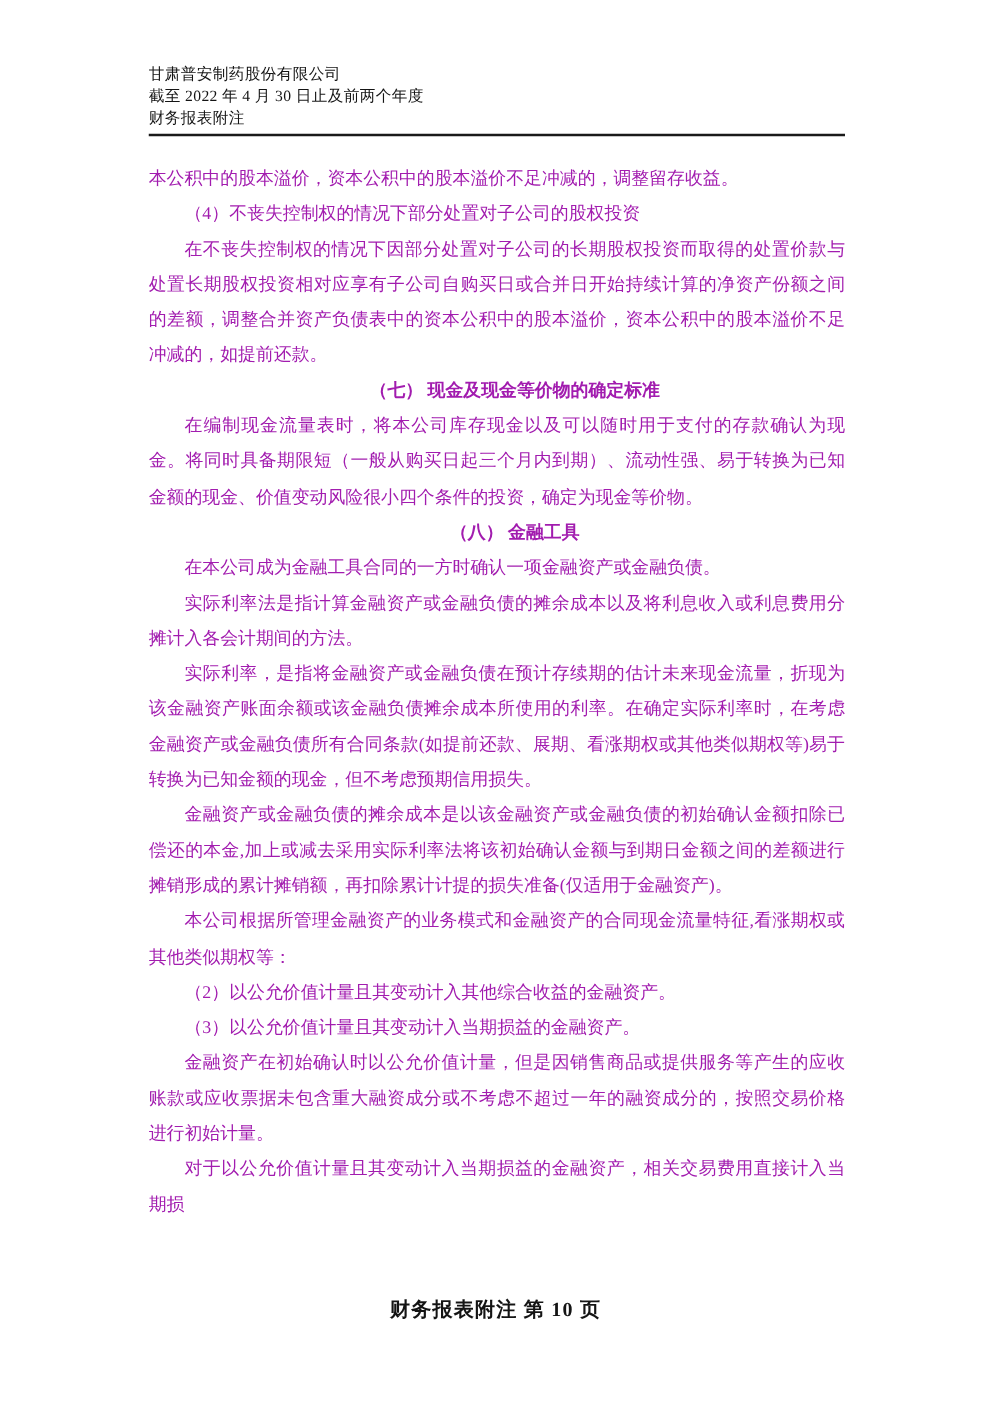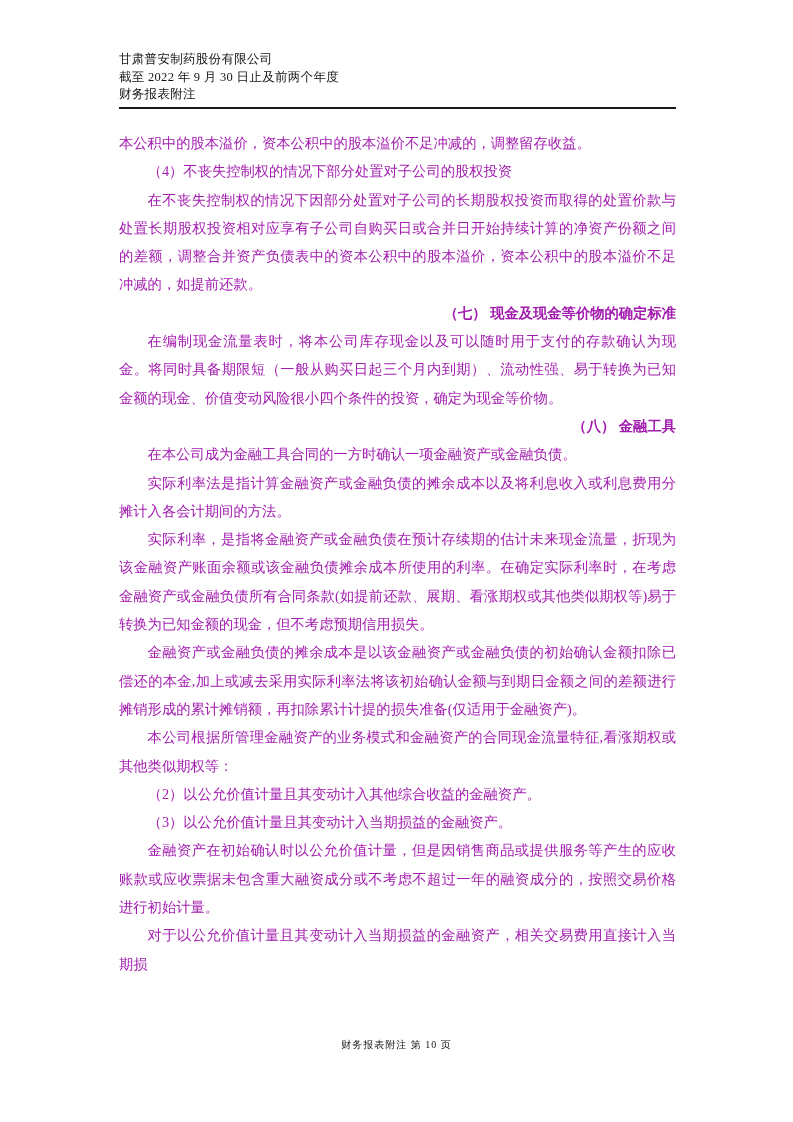--- a/index.html
+++ b/index.html
@@ -39,39 +39,40 @@
     color: #a21caf;
   }
   .blk {
     text-indent: 2em;
     text-align: justify;
     text-justify: inter-ideograph;
   }
   .blk.continuation { text-indent: 0; }
   .blk.heading, .blk.subheading {
     font-weight: bold;
-    text-align: right;
+    text-align: center;
   }
   .footer {
     position: absolute;
     left: 0; top: 1038px;
     width: 793px;
     text-align: center;
-    font-size: 10px;
+    font-size: 16px;
     letter-spacing: 1px;
     color: #141414;
+    font-weight: bold;
   }
 </style>
 </head>
 <body>
 
 <div class="page">
   <div class="header">
     <div>甘肃普安制药股份有限公司</div>
-    <div>截至 2022 年 9 月 30 日止及前两个年度</div>
+    <div>截至 2022 年 4 月 30 日止及前两个年度</div>
     <div>财务报表附注</div>
   </div>
 
   <div class="rule"></div>
 
   <div class="content" id="content">
       <div class="blk continuation">本公积中的股本溢价，资本公积中的股本溢价不足冲减的，调整留存收益。</div>
       <div class="blk item">（4）不丧失控制权的情况下部分处置对子公司的股权投资</div>
       <div class="blk paragraph">在不丧失控制权的情况下因部分处置对子公司的长期股权投资而取得的处置价款与处置长期股权投资相对应享有子公司自购买日或合并日开始持续计算的净资产份额之间的差额，调整合并资产负债表中的资本公积中的股本溢价，资本公积中的股本溢价不足冲减的，如提前还款。</div>
       <div class="blk heading">（七） 现金及现金等价物的确定标准</div>

